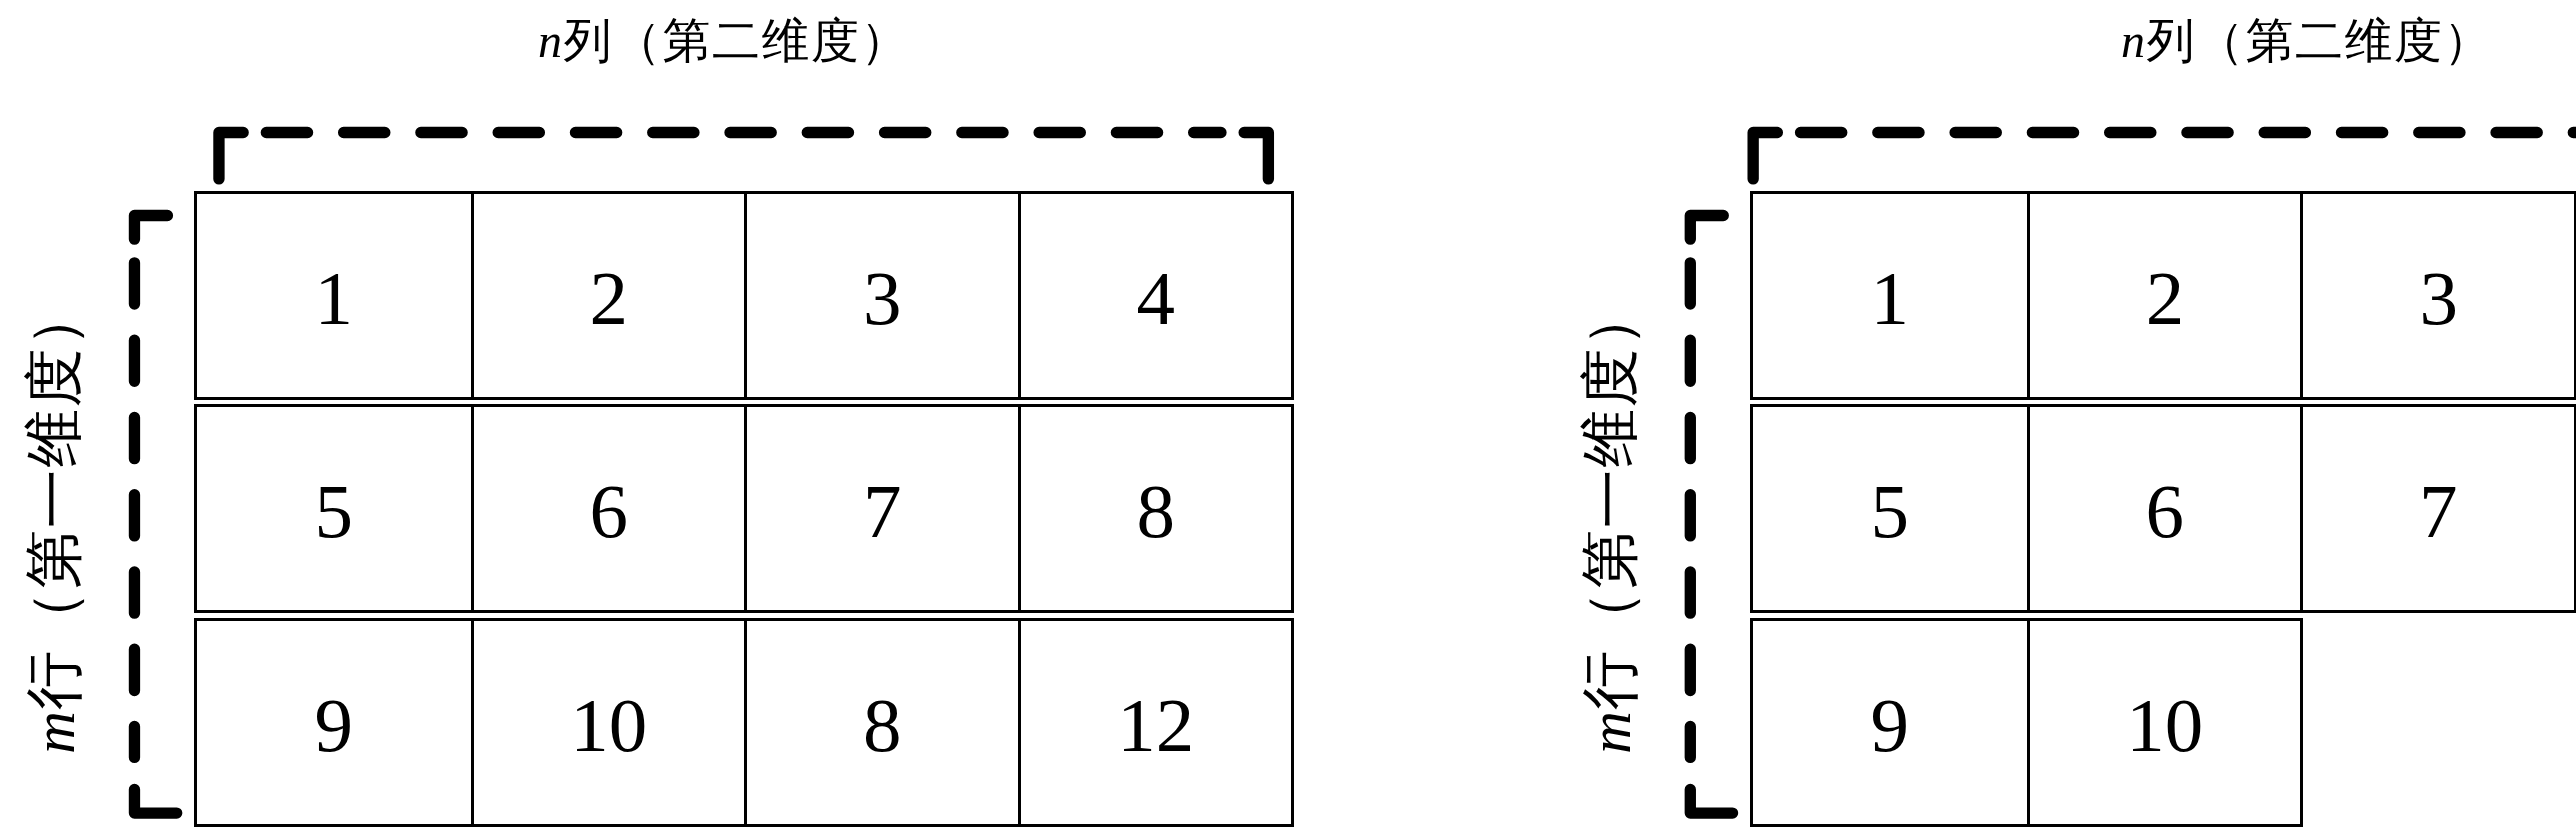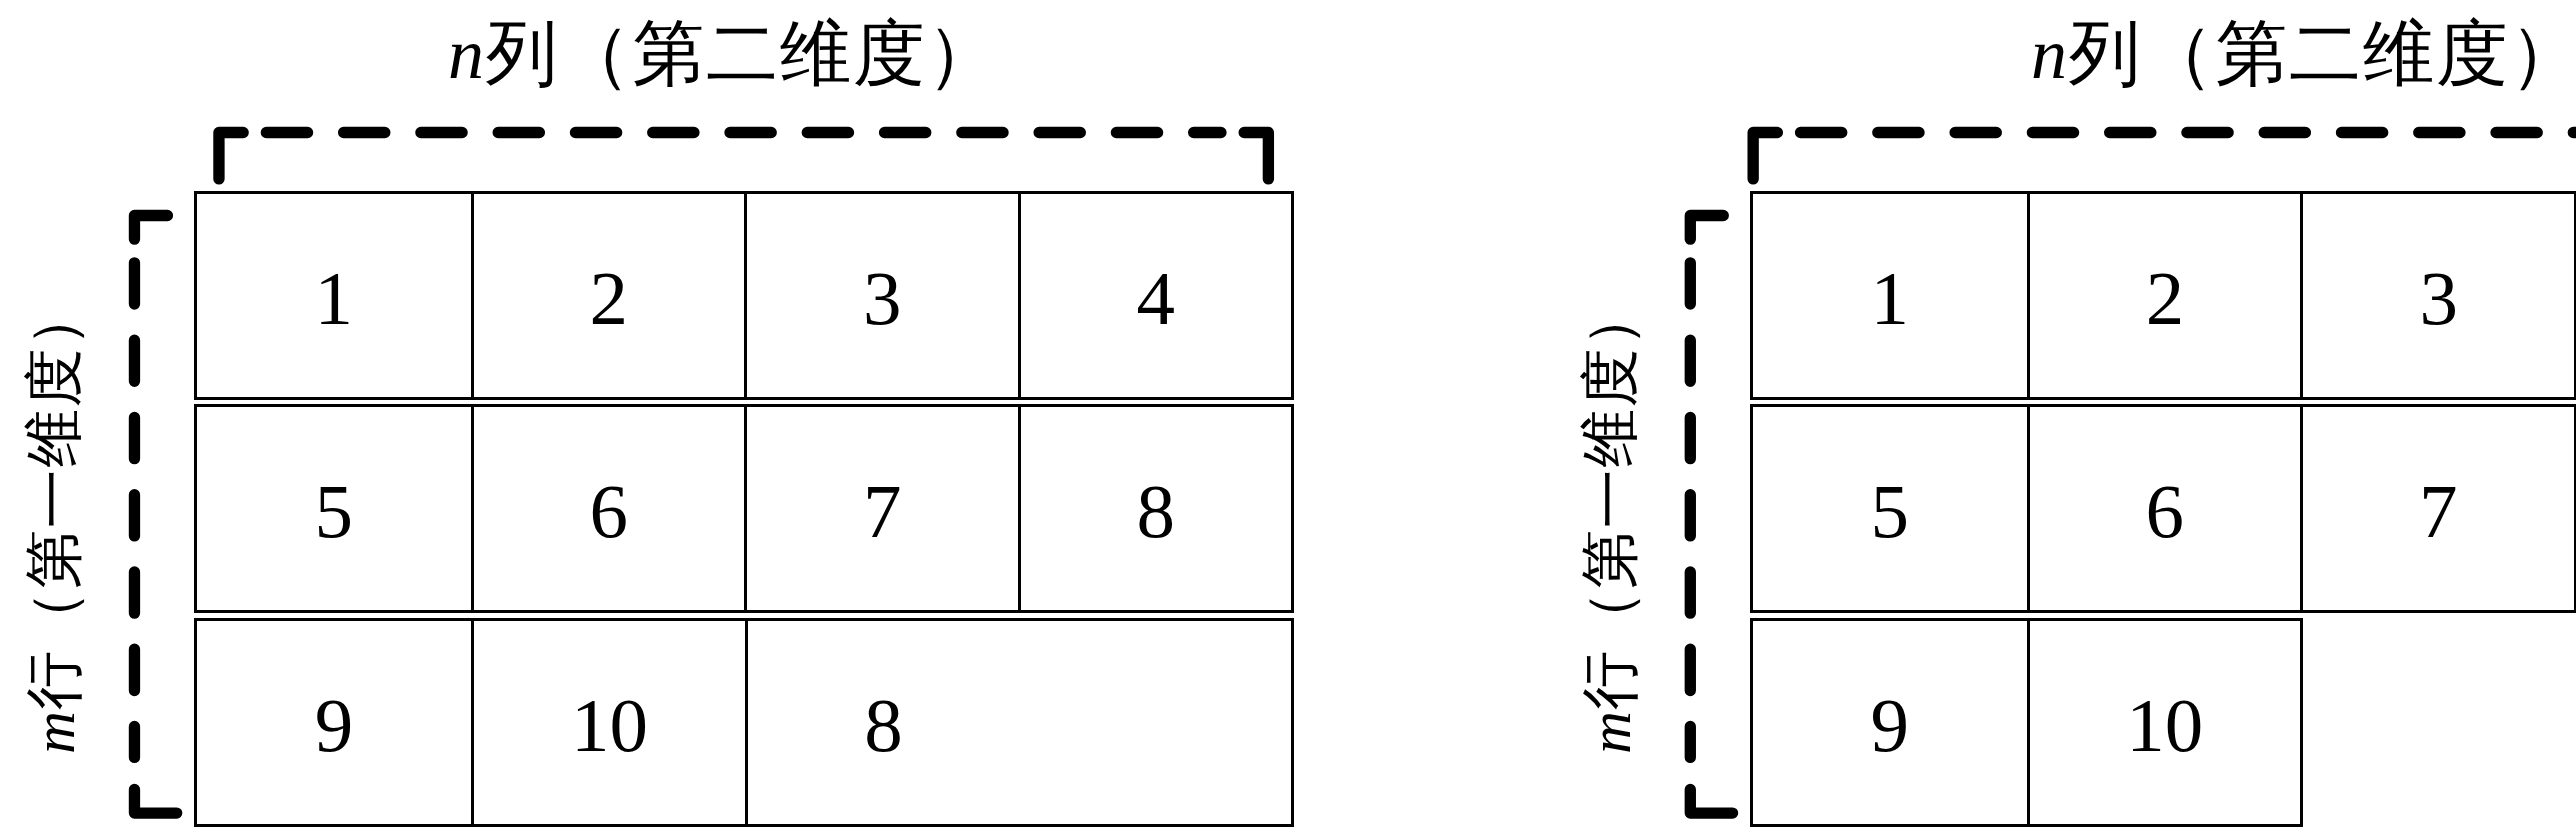--- a/index.html
+++ b/index.html
@@ -9,21 +9,21 @@
     height: 840px;
     background: #ffffff;
     color: #000000;
     font-family: "Liberation Serif", "DejaVu Serif", serif;
     overflow: hidden;
   }
   .col-title {
     position: absolute;
     top: 13.4px;
     transform: translateX(-50%);
-    font-size: 72px;
+    font-size: 48px;
     line-height: 1.15;
     white-space: nowrap;
     letter-spacing: 1.5px;
   }
   .row-title {
     position: absolute;
     transform: translate(-50%, -50%) rotate(-90deg);
     font-size: 59px;
     line-height: 1.1;
     white-space: nowrap;
@@ -103,20 +103,21 @@
       <div class="array-cell">5</div>
       <div class="array-cell">6</div>
       <div class="array-cell">7</div>
       <div class="array-cell">8</div>
     </div>
 
     <div class="array-row" style="left:194px; top:618px; width:1100px;">
       <div class="array-cell">9</div>
       <div class="array-cell">10</div>
       <div class="array-cell">8</div>
+      <div class="array-cell">12</div>
     </div>
 
   </div>
 
   <div>
 
     <div class="col-title" style="left:2307px;">
       <span class="var">n</span><span>列（第二维度）</span>
     </div>
 

